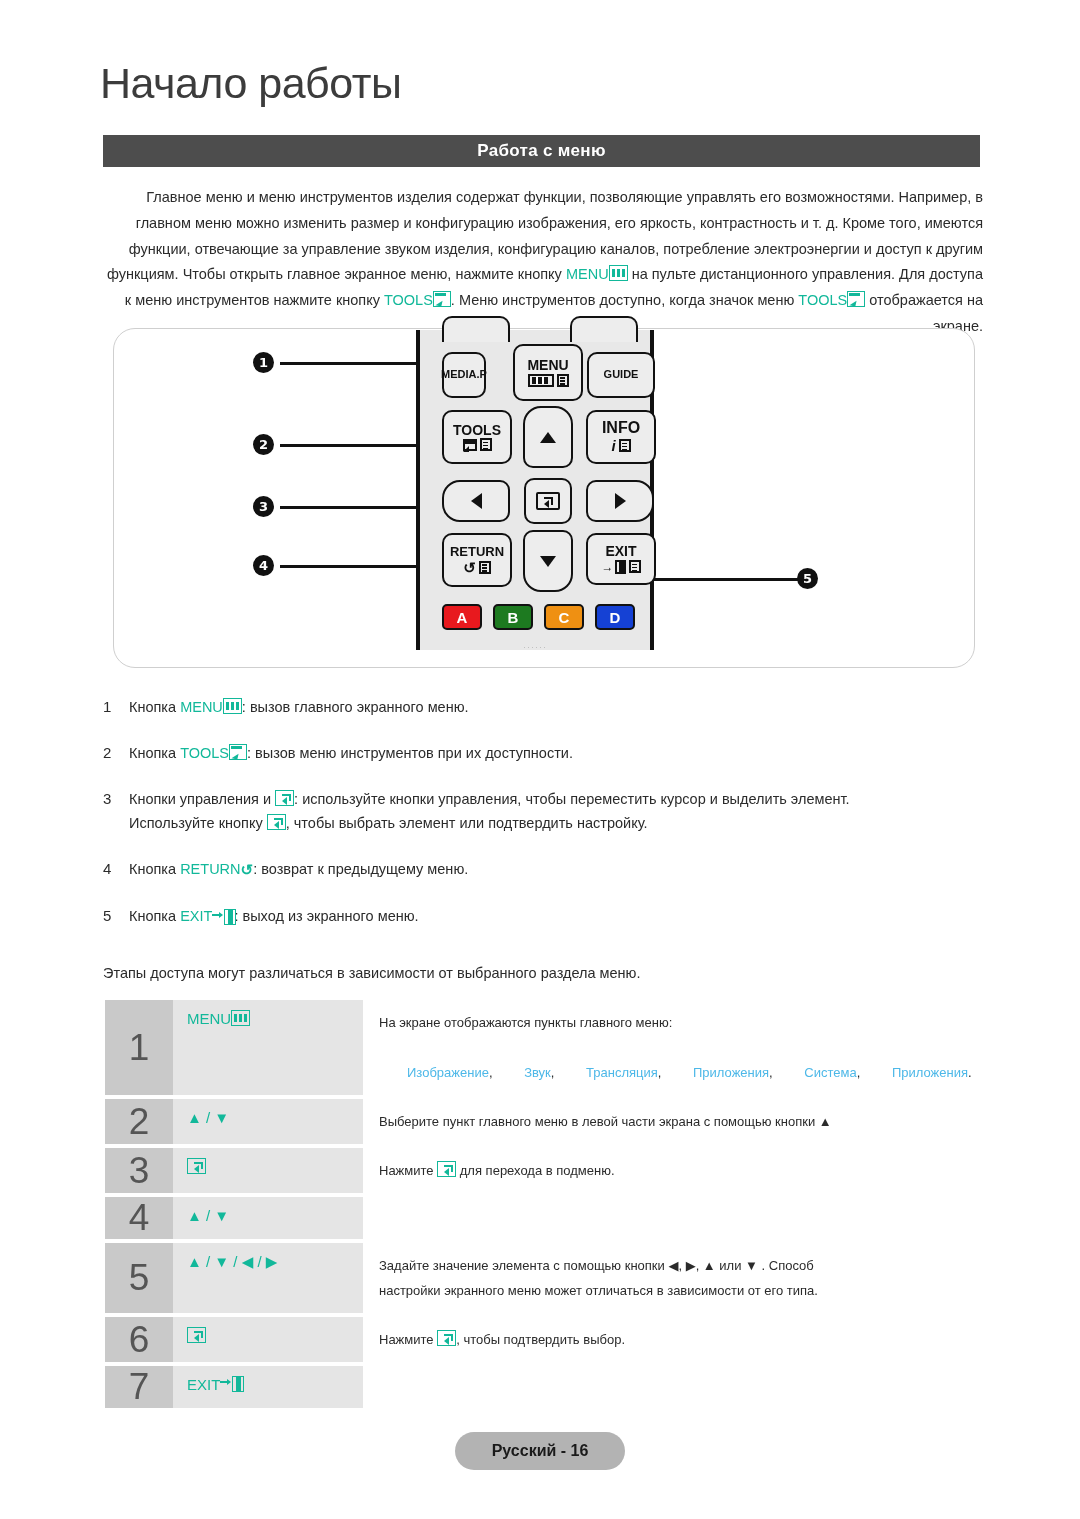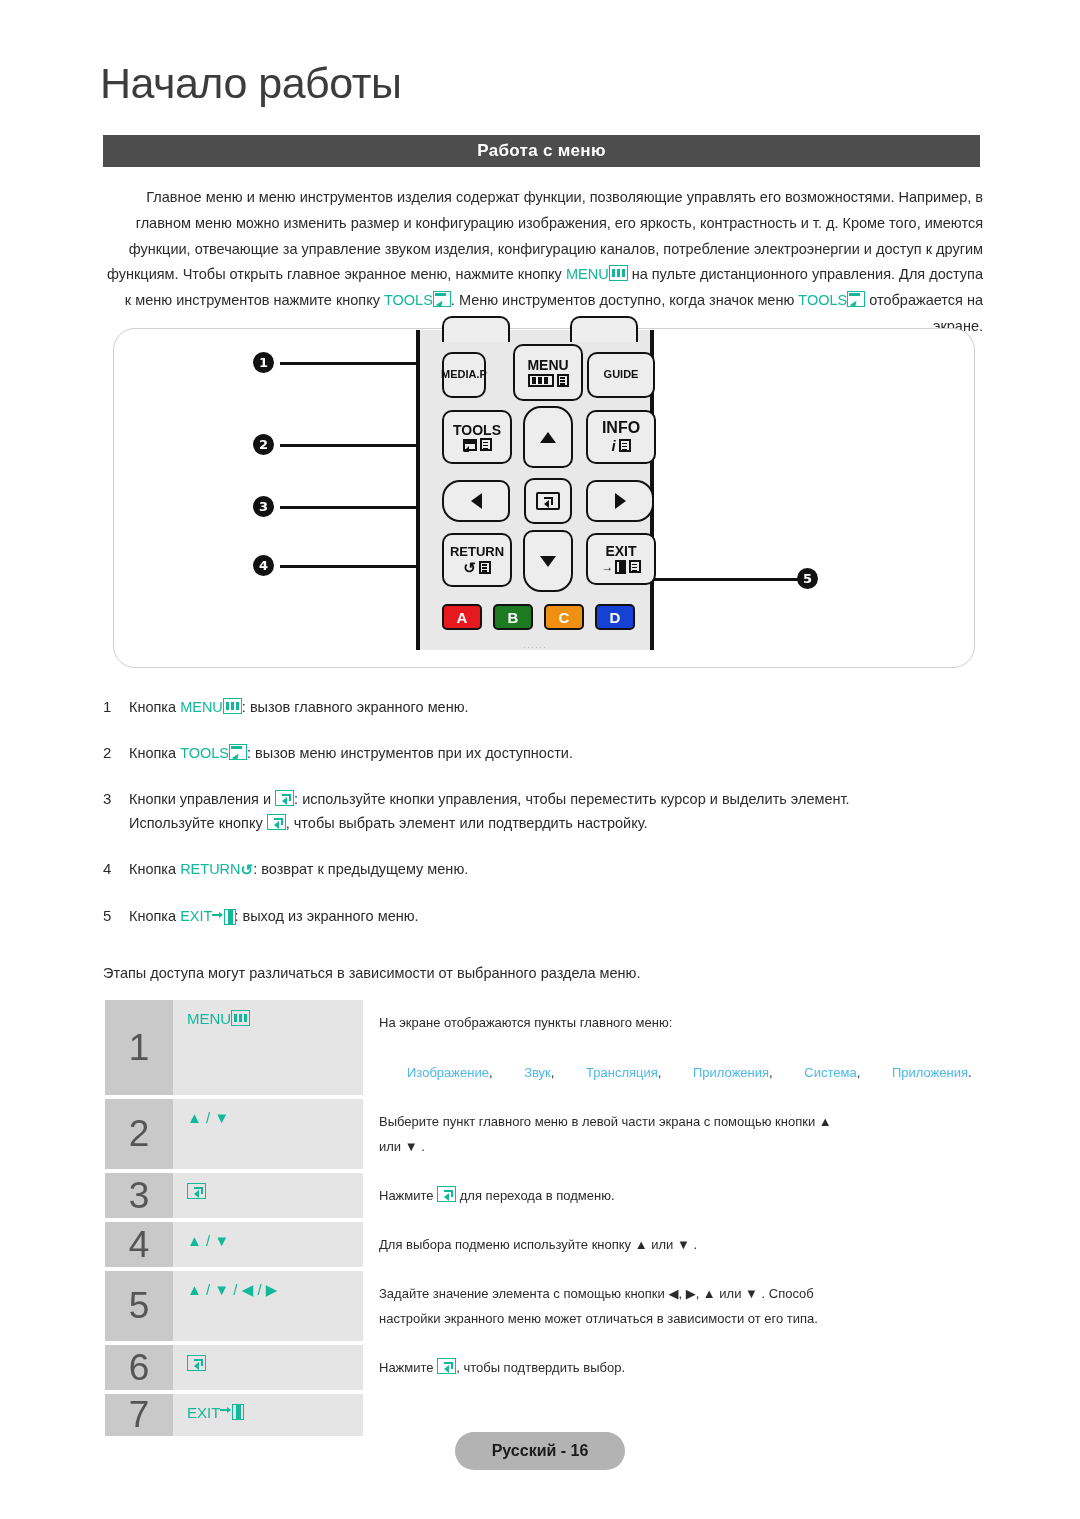--- a/index.html
+++ b/index.html
@@ -329,36 +329,34 @@
         <span>На экране отображаются пункты главного меню:</span><br><br>
         <span class="accent-blue">Изображение</span>, <span class="accent-blue">Звук</span>, <span class="accent-blue">Трансляция</span>, <span class="accent-blue">Приложения</span>, <span class="accent-blue">Система</span>, <span class="accent-blue">Приложения</span><span>.</span>
       </div>
     </div>
 
     <div class="step-row">
       <div class="step-num">2</div>
       <div class="step-key">▲ / ▼</div>
       <div class="step-desc">
         <span>Выберите пункт главного меню в левой части экрана с помощью кнопки ▲</span><br>
-        <span class="line2">или ▼ .</span>
       </div>
     </div>
 
     <div class="step-row">
       <div class="step-num">3</div>
       <div class="step-key">
           <span class="ic-enter"></span>
         </div>
       <div class="step-desc"><span>Нажмите </span><span class="ic-enter"></span><span> для перехода в подменю.</span></div>
     </div>
 
     <div class="step-row">
       <div class="step-num">4</div>
       <div class="step-key">▲ / ▼</div>
-      <div class="step-desc">Для выбора подменю используйте кнопку ▲ или ▼ .</div>
     </div>
 
     <div class="step-row">
       <div class="step-num">5</div>
       <div class="step-key">▲ / ▼ / ◀ / ▶</div>
       <div class="step-desc">
         <span>Задайте значение элемента с помощью кнопки ◀, ▶, ▲ или ▼ . Способ</span><br>
         <span class="line2">настройки экранного меню может отличаться в зависимости от его типа.</span>
       </div>
     </div>

